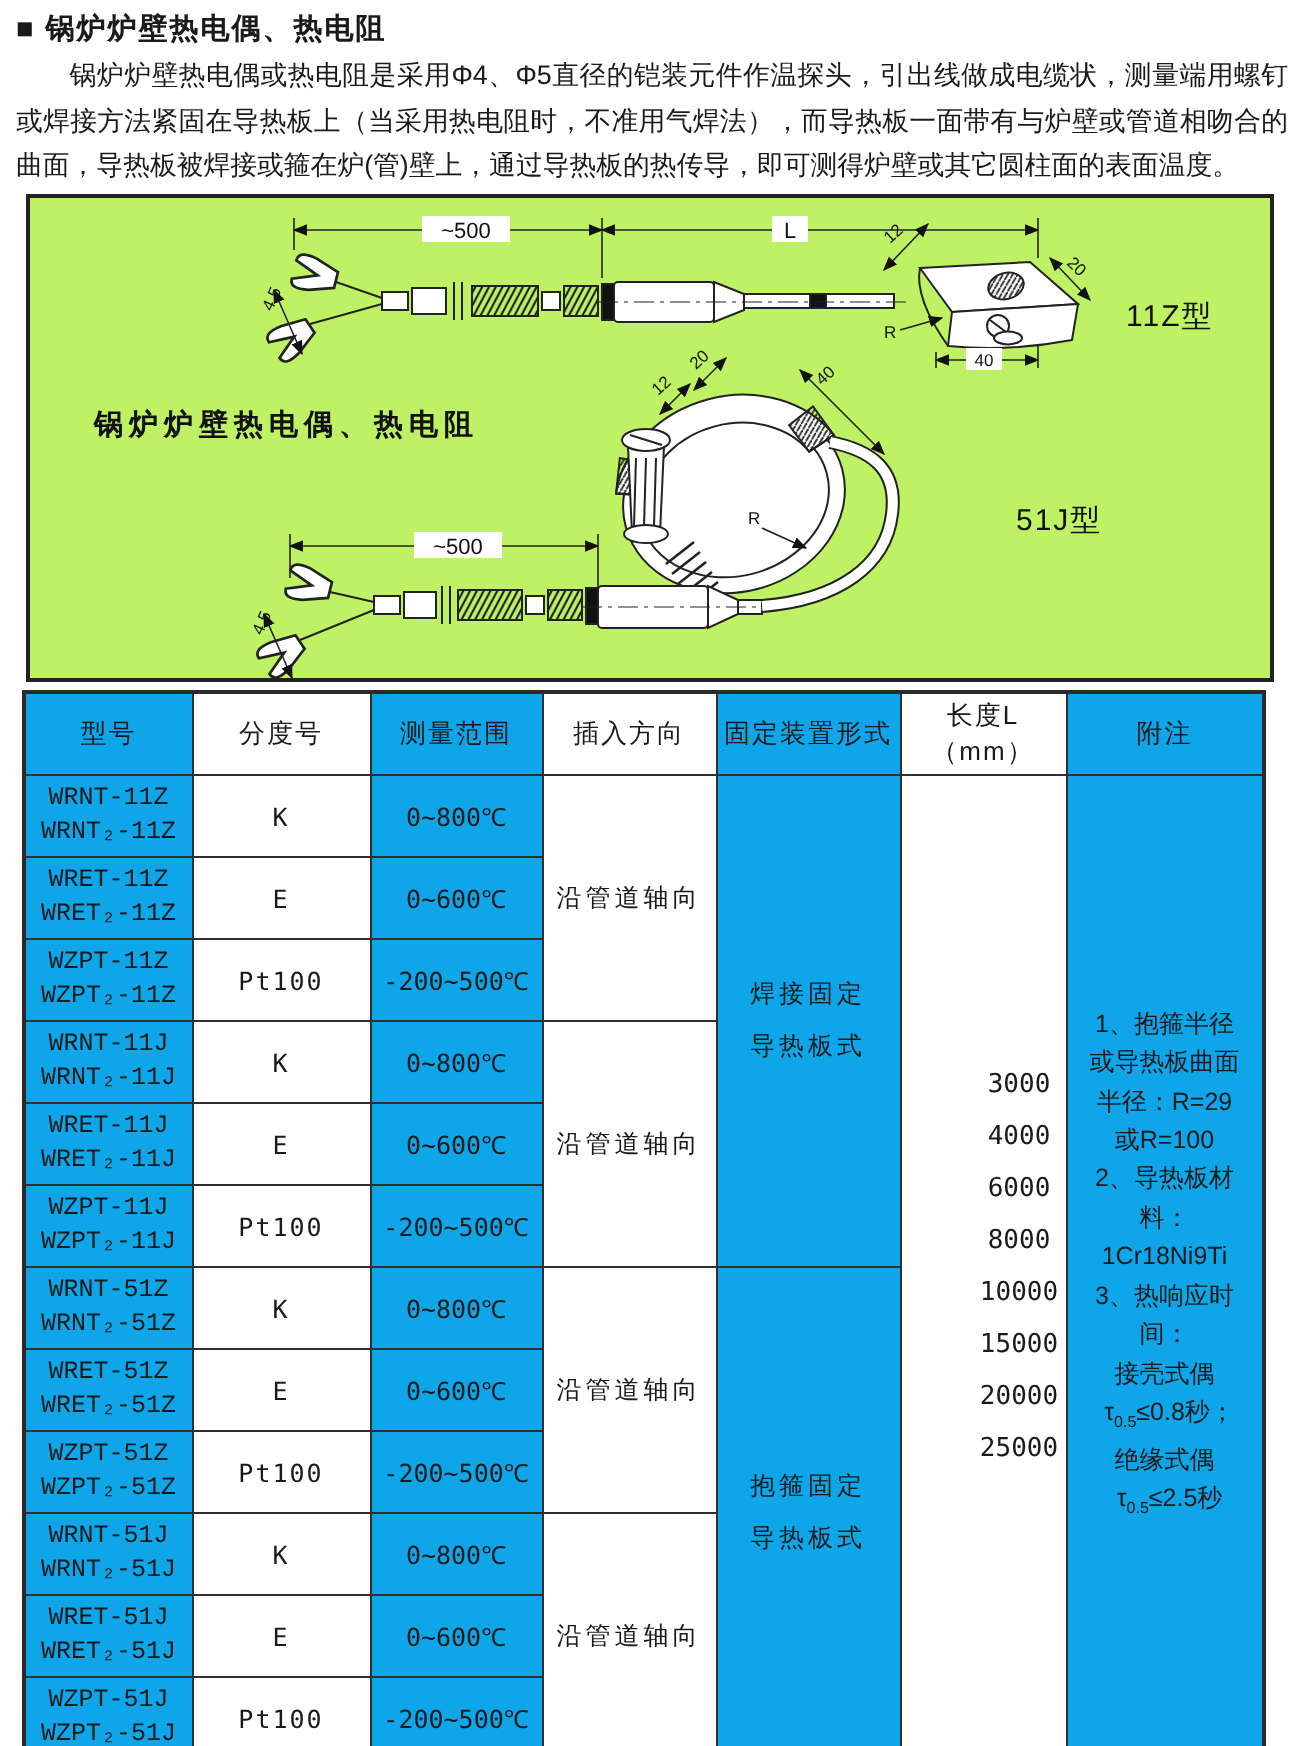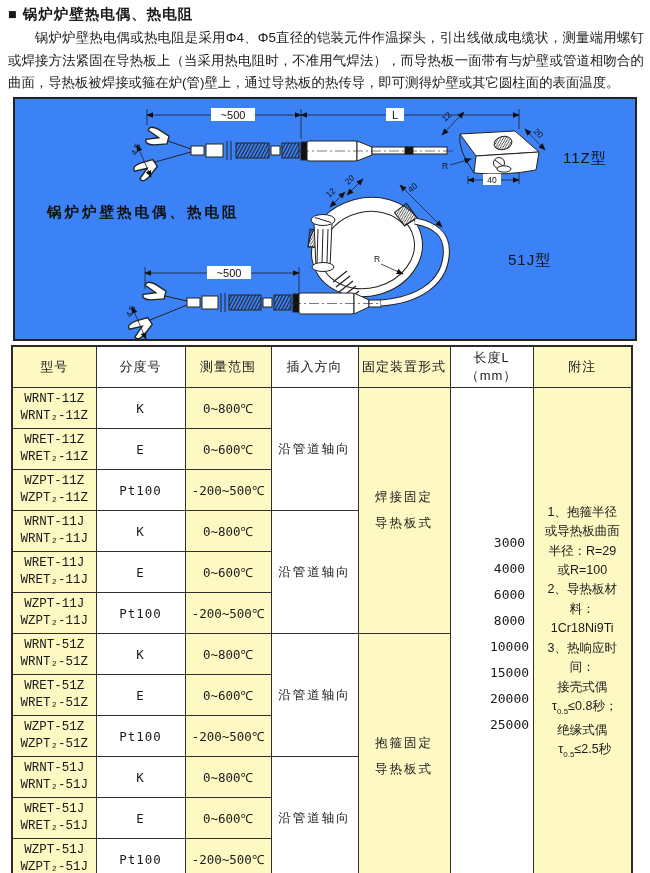--- a/index.html
+++ b/index.html
@@ -1,24 +1,24 @@
 <!DOCTYPE html>
 <html><head>
 <meta charset="utf-8">
 <style>
   html,body{margin:0;padding:0;background:#fff;}
   body{width:650px;height:873px;position:relative;font-family:"Liberation Sans",sans-serif;color:#1a1a1a;overflow:hidden;}
   .page-title{position:absolute;left:8px;top:5px;font-size:14.5px;font-weight:bold;letter-spacing:1px;}
   .intro{position:absolute;left:8px;top:27px;width:636px;font-size:13.4px;line-height:22.5px;text-align:justify;text-indent:2em;}
-  .diagram-box{position:absolute;left:13px;top:97px;width:620px;height:240px;border:2px solid #222;background:#3b82f6;}
+  .diagram-box{position:absolute;left:13px;top:97px;width:620px;height:240px;border:2px solid #222;background:#bef264;}
   .spec-table{position:absolute;left:11px;top:345px;border-collapse:collapse;table-layout:fixed;border:2px solid #2a2a2a;}
   .spec-table td,.spec-table th{border:1px solid #2f2f2f;padding:0;vertical-align:middle;text-align:center;font-weight:normal;overflow:hidden;}
   .spec-table th{height:40px;font-size:13px;letter-spacing:1px;}
   .spec-table td{height:40px;font-size:12.5px;}
-  .g{background:#fef9c3;}
+  .g{background:#0ea5e9;}
   .w{background:#ffffff;}
   .c1{width:84px;} .c2{width:89px;} .c3{width:86px;} .c4{width:87px;} .c5{width:92px;} .c6{width:83px;} .c7{width:99px;}
   .model-cell{text-align:left;padding-left:8px;font-family:Liberation Mono, monospace;font-size:12px;line-height:17px;}
   .mono{font-family:"DejaVu Sans Mono",monospace;}
   .cal-cell{font-size:13px;letter-spacing:1px;}
   .rng-cell{font-size:12px;margin-left:30px;}
   .ins-cell{font-size:13px;letter-spacing:2px;}
   .fix-cell{font-size:13px;letter-spacing:2px;}
   .fix-cell .fx{margin:9px 4px;}
   .len-cell div{line-height:26px;font-size:13px;margin-left:36px;}

